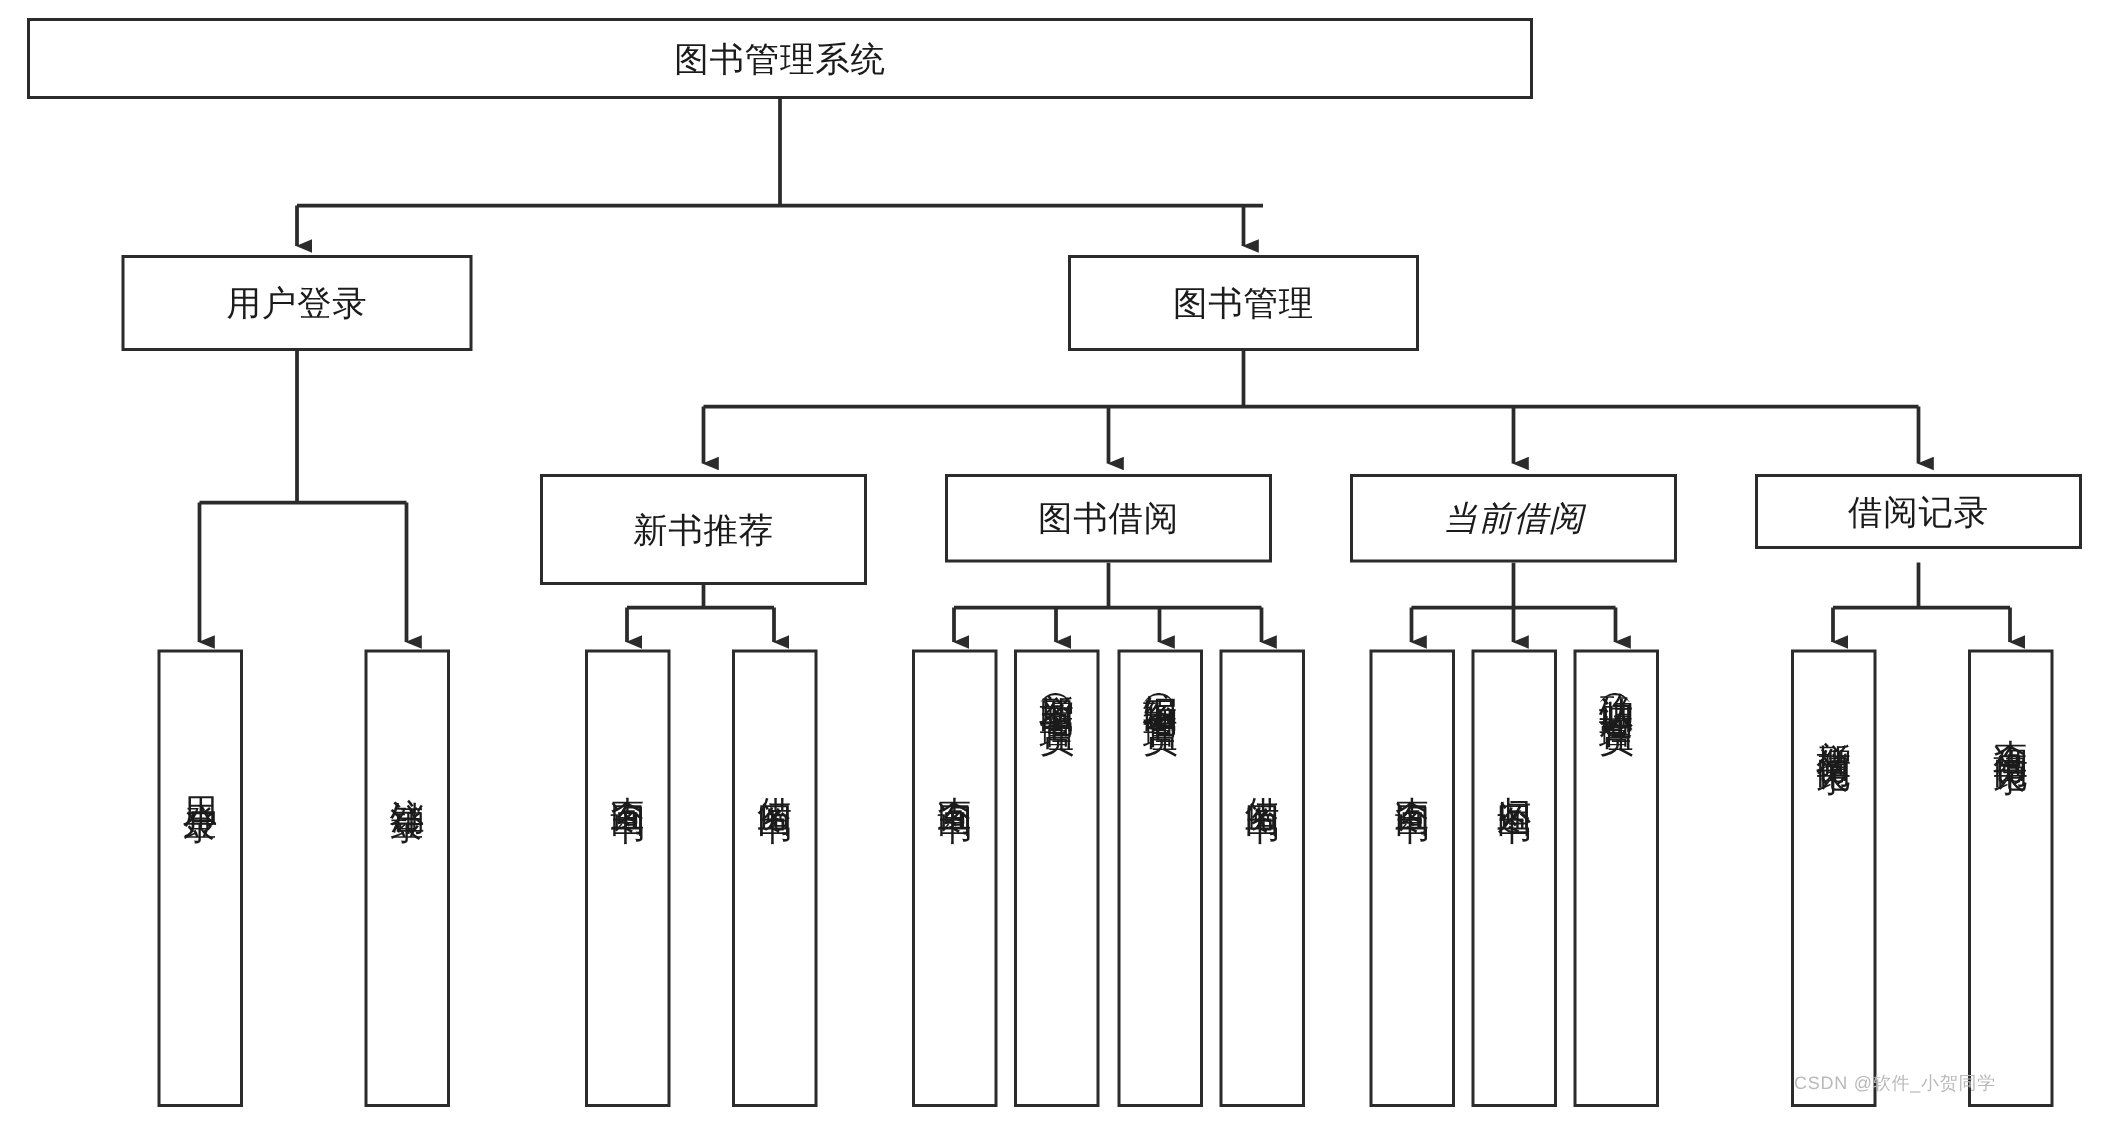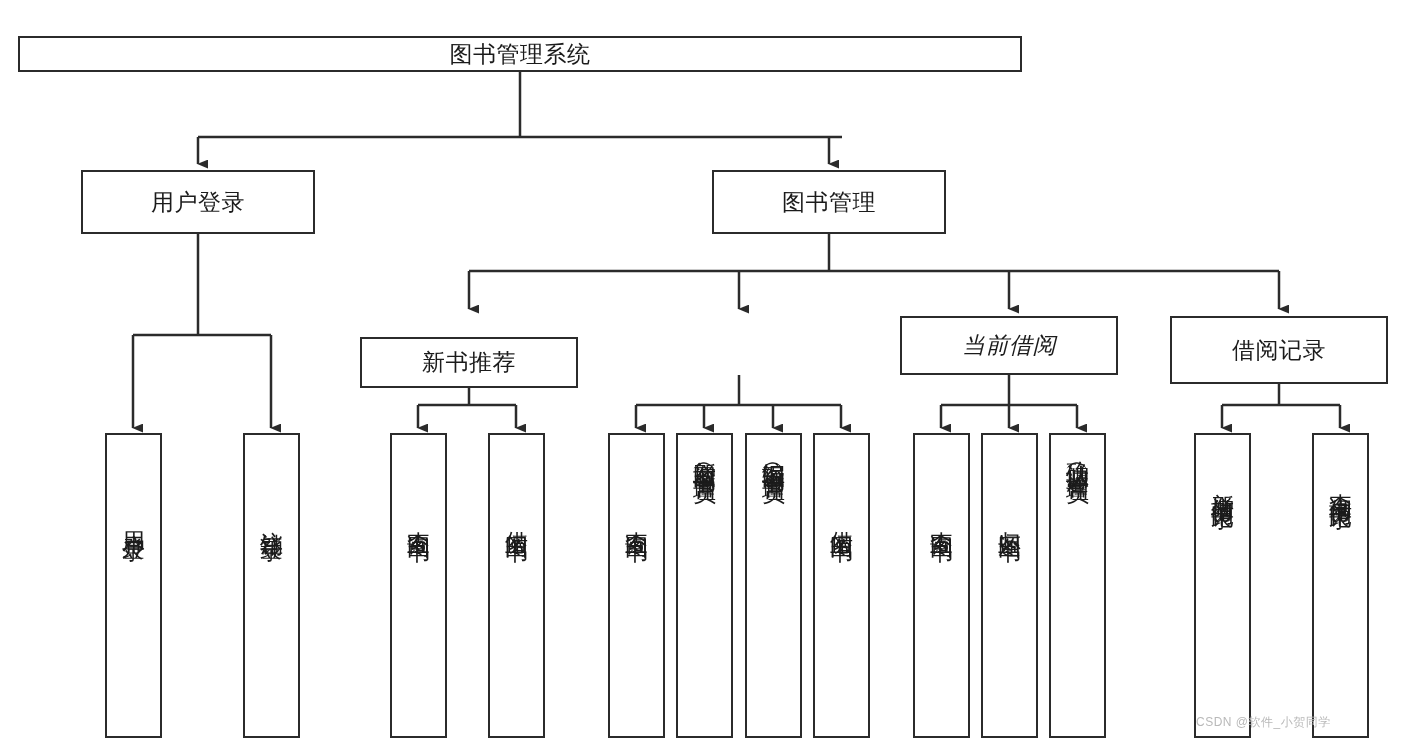--- a/index.html
+++ b/index.html
@@ -115,38 +115,41 @@
       <path d="M1009,405 L1009,428" marker-end="url(#arrowhead)"></path>
       <path d="M1077,405 L1077,428" marker-end="url(#arrowhead)"></path>
 
       <path d="M1279,375 L1279,405"></path>
       <path d="M1222,405 L1340,405"></path>
       <path d="M1222,405 L1222,428" marker-end="url(#arrowhead)"></path>
       <path d="M1340,405 L1340,428" marker-end="url(#arrowhead)"></path>
     </g>
   </svg>
 
-  <div class="node-box node-horizontal" style="left:18px; top:12px; width:1004px; height:36px;margin-top:24px;">
+  <div class="node-box node-horizontal" style="left:18px; top:12px; width:1004px; height:54px;">
     <span class="node-label">图书管理系统</span>
   </div>
 
   <div class="node-box node-horizontal" style="left:81px; top:170px; width:234px; height:64px;">
     <span class="node-label">用户登录</span>
   </div>
   <div class="node-box node-horizontal" style="left:712px; top:170px; width:234px; height:64px;">
     <span class="node-label">图书管理</span>
   </div>
 
-  <div class="node-box node-horizontal" style="left:360px; top:316px; width:218px; height:51px;margin-top:21px;">
+  <div class="node-box node-horizontal" style="left:360px; top:316px; width:218px; height:74px;">
     <span class="node-label">新书推荐</span>
+  </div>
+  <div class="node-box node-horizontal" style="left:630px; top:316px; width:218px; height:59px;">
+    <span class="node-label">图书借阅</span>
   </div>
   <div class="node-box node-horizontal" style="left:900px; top:316px; width:218px; height:59px;font-style:italic;">
     <span class="node-label">当前借阅</span>
   </div>
-  <div class="node-box node-horizontal" style="left:1170px; top:316px; width:218px; height:68px;">
+  <div class="node-box node-horizontal" style="left:1170px; top:316px; width:218px; height:50px;">
     <span class="node-label">借阅记录</span>
   </div>
 
   <div class="node-box node-vertical" style="left:105px; top:433px; width:57px; height:305px; padding-top:78px;">
     <span class="node-label">用户登录</span>
   </div>
   <div class="node-box node-vertical" style="left:243px; top:433px; width:57px; height:305px; padding-top:78px;">
     <span class="node-label">注销登录</span>
   </div>
 

